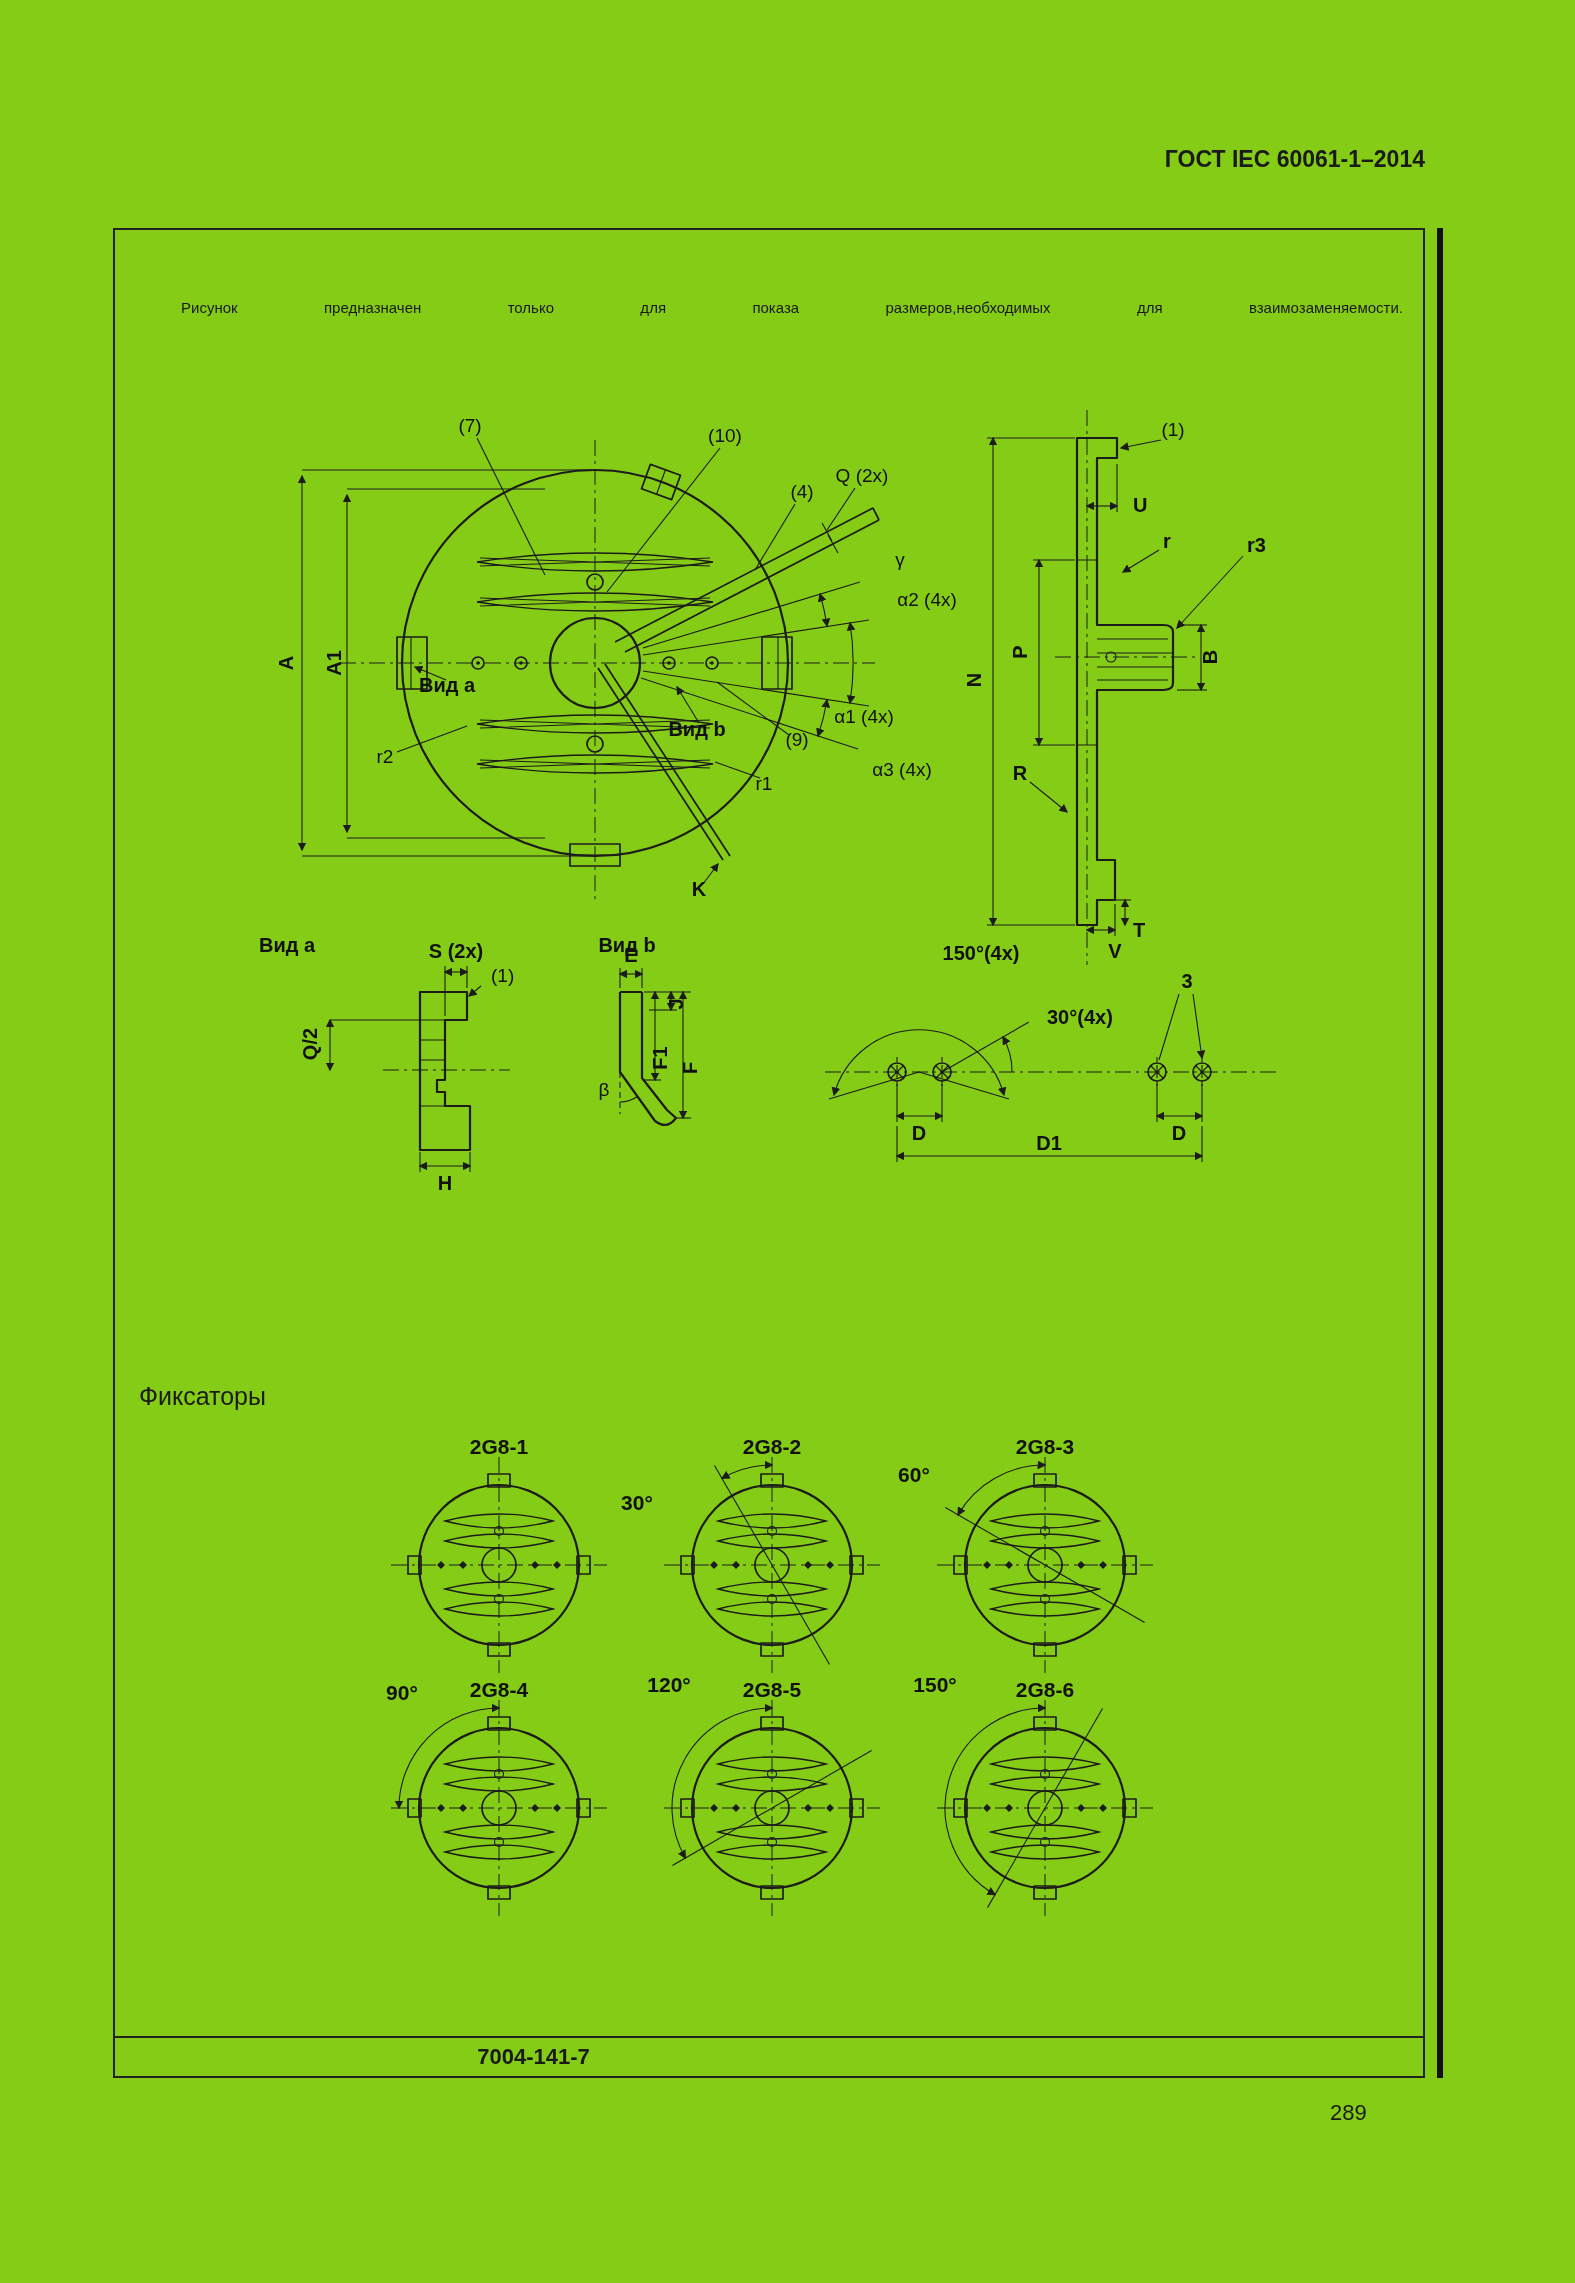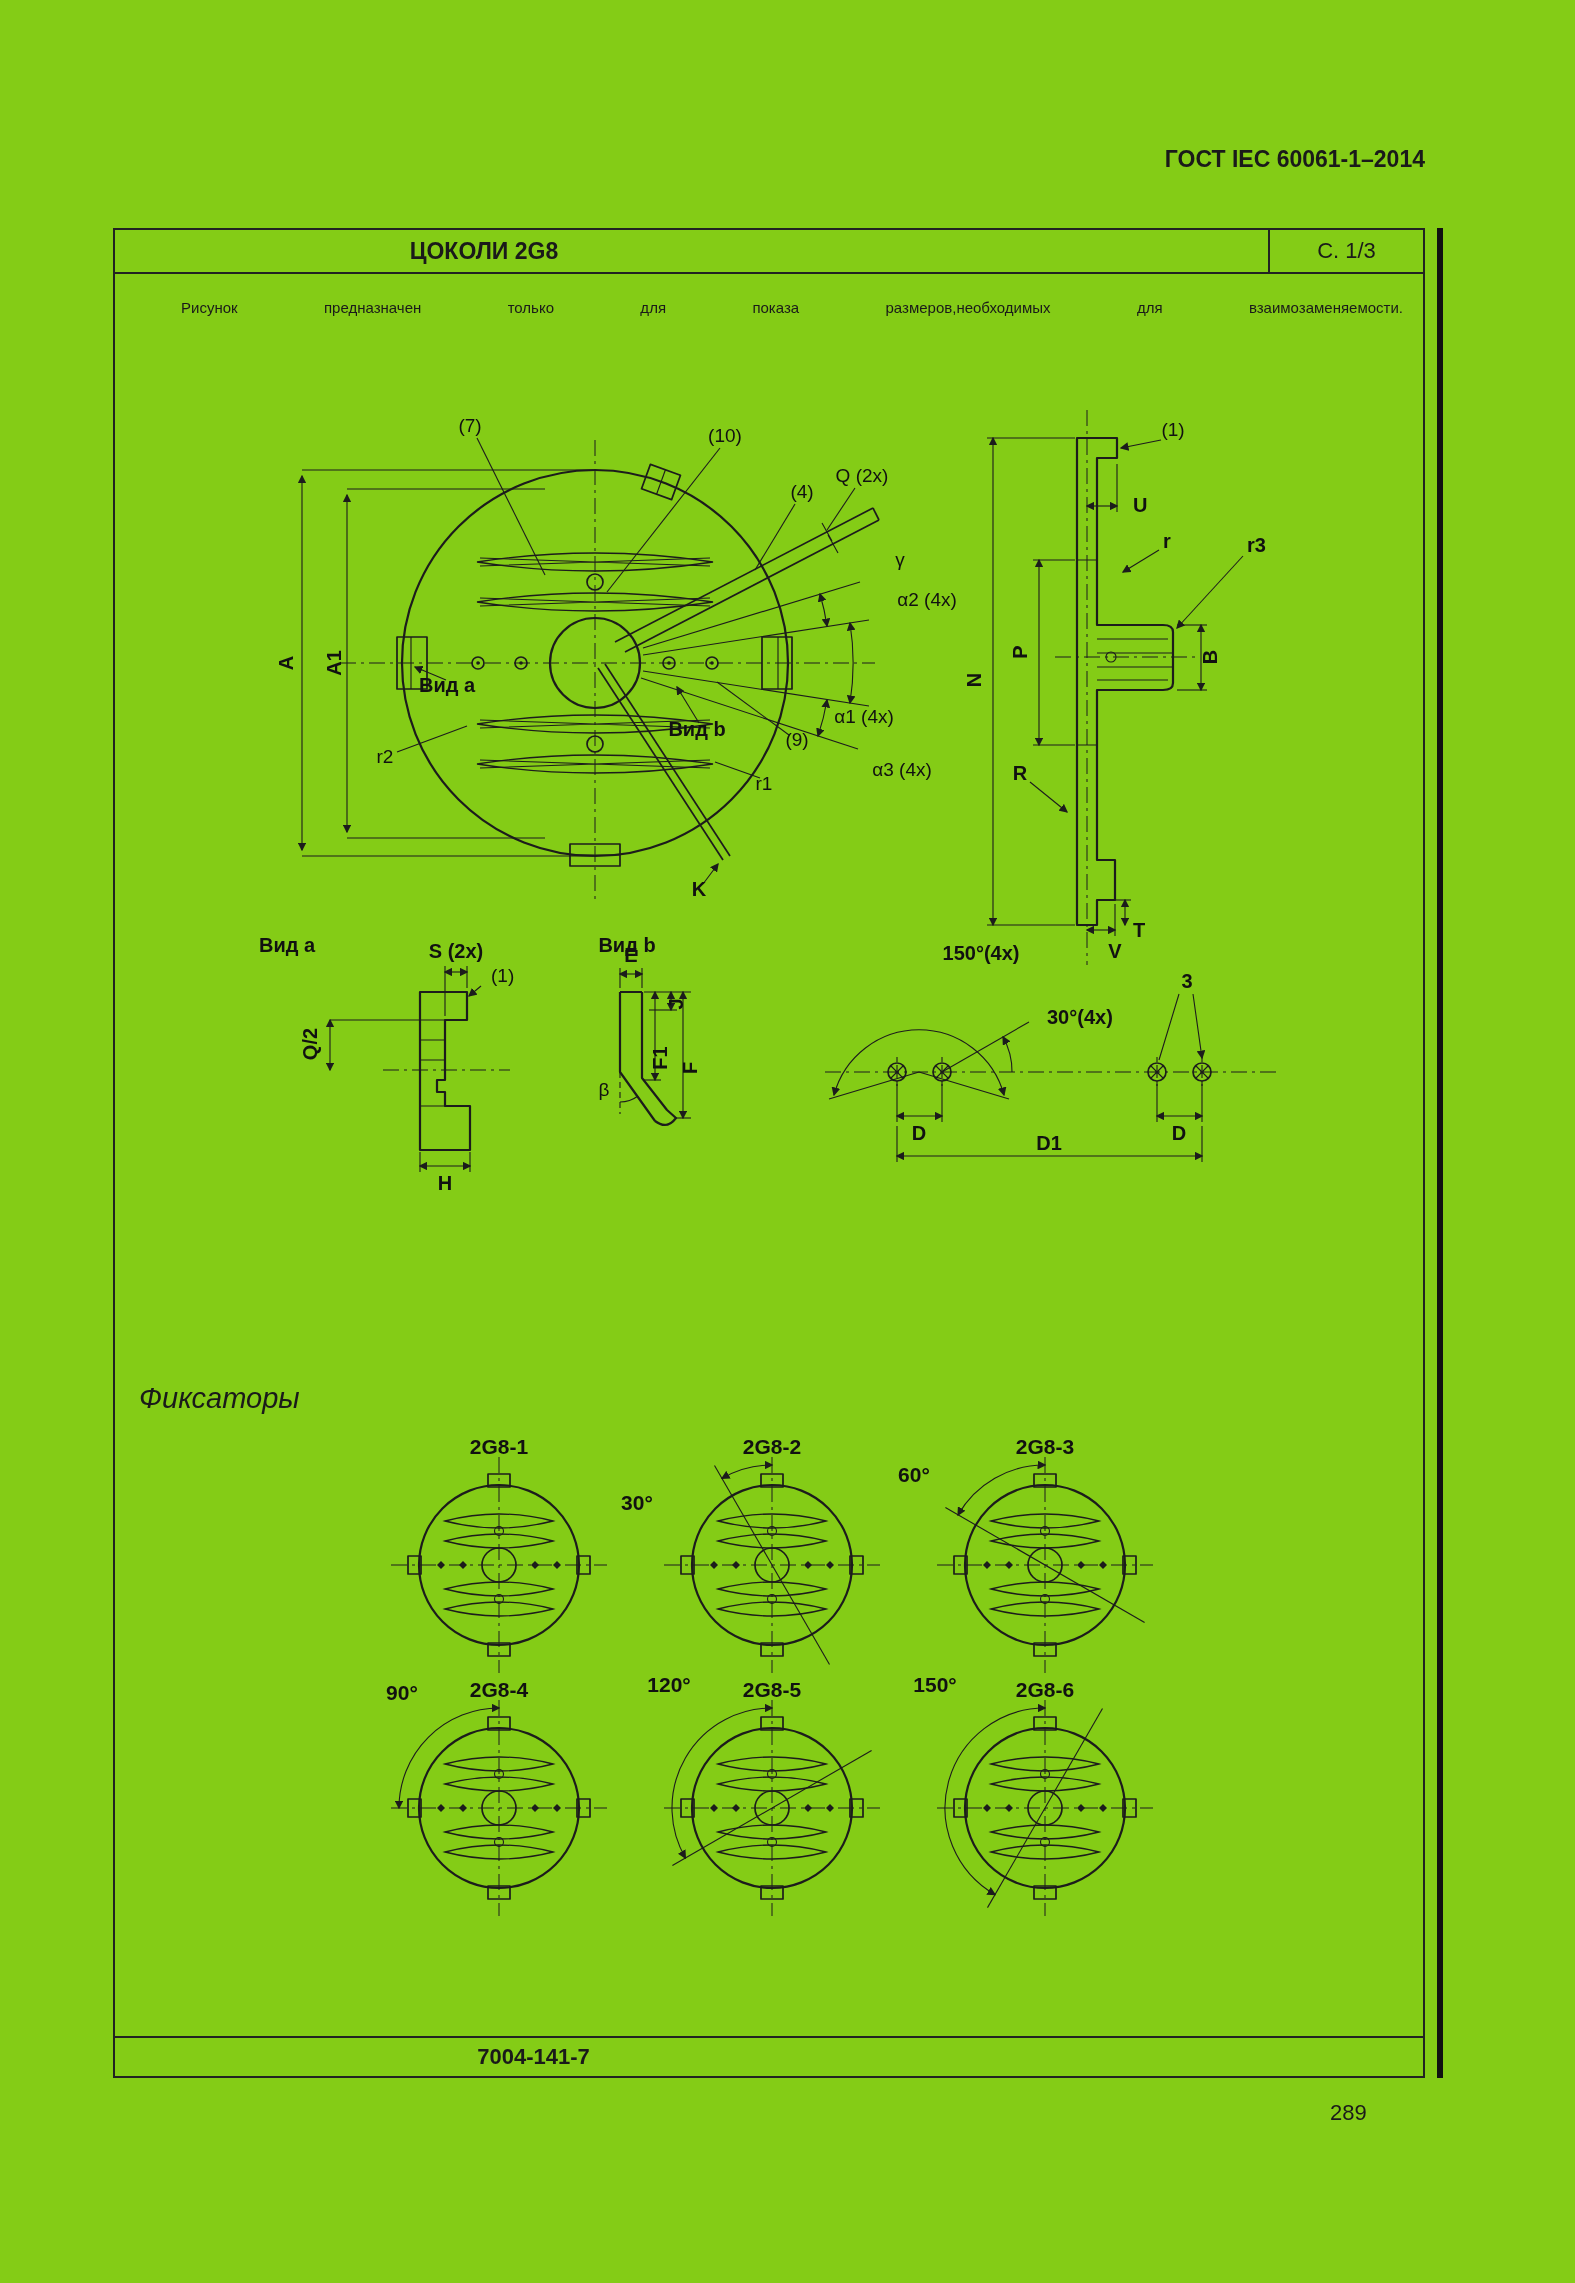--- a/index.html
+++ b/index.html
@@ -7,21 +7,21 @@
   .gost-header{position:absolute;top:146px;right:150px;font-size:23px;font-weight:bold;}
   .sheet{position:absolute;left:113px;top:228px;width:1312px;height:1850px;border:2px solid #222;box-sizing:border-box;}
   .spine{position:absolute;left:1437px;top:228px;width:6px;height:1850px;background:#111;}
   .title-row{position:absolute;left:0;top:0;width:100%;height:44px;border-bottom:2px solid #222;box-sizing:border-box;}
   .title-cell{position:absolute;left:0;top:0;width:1155px;height:42px;border-right:2px solid #222;box-sizing:border-box;}
   .title-text{position:absolute;left:0;top:0;width:64%;height:42px;line-height:42px;text-align:center;font-size:23px;font-weight:bold;}
   .page-cell{position:absolute;left:1155px;top:0;right:0;height:42px;line-height:42px;text-align:center;font-size:22px;}
   .intro{position:absolute;left:18px;right:20px;top:60px;font-size:15px;line-height:35px;}
   .intro .l1{text-align:justify;text-align-last:justify;text-indent:48px;}
   .note-text{position:absolute;left:44px;top:1048px;font-size:22.5px;}
-  .fix-heading{position:absolute;left:24px;top:1152px;font-size:29px;font-style:italic;}
+  .fix-heading{position:absolute;left:24px;top:1152px;font-size:25px;}
   .doc-row{position:absolute;left:0;bottom:0;width:100%;height:40px;border-top:2px solid #222;box-sizing:border-box;}
   .doc-num{position:absolute;left:0;top:0;width:64%;height:38px;line-height:38px;text-align:center;font-size:22px;font-weight:bold;}
   .page-number{position:absolute;left:1330px;top:2100px;width:100px;text-align:left;font-size:22px;}
   svg{position:absolute;left:0;overflow:visible;}
   .d-main{top:150px;}
   .d-fix{top:1200px;}
   .o{fill:none;stroke:#1c1c1c;stroke-width:1.7;stroke-linejoin:round;}
   .o2{fill:none;stroke:#1c1c1c;stroke-width:2.2;stroke-linejoin:round;}
   .thin{fill:none;stroke:#1c1c1c;stroke-width:1.1;}
   .dim{fill:none;stroke:#1c1c1c;stroke-width:1.1;}
@@ -33,26 +33,20 @@
 </style>
 </head>
 <body>
 
 <div class="page">
 
   <div class="gost-header">ГОСТ IEC 60061-1–2014</div>
 
   <div class="sheet">
 
-    <div class="title-row">
-      <div class="title-cell">
-        <span class="title-text">ЦОКОЛИ 2G8</span>
-      </div>
-      <div class="page-cell">С. 1/3</div>
-    </div>
 
     <div class="intro">
       <div class="l1">Рисунок предназначен только для показа размеров,необходимых для взаимозаменяемости.</div>
     </div>
 
     <svg class="d-main" width="1312" height="880" viewBox="0 0 1312 880">
       <defs>
         <marker id="ar" viewBox="0 0 10 10" refX="8.5" refY="5" markerWidth="8" markerHeight="8" orient="auto-start-reverse">
           <path d="M0 0 L10 5 L0 10 Z" fill="#1c1c1c"></path>
         </marker>

